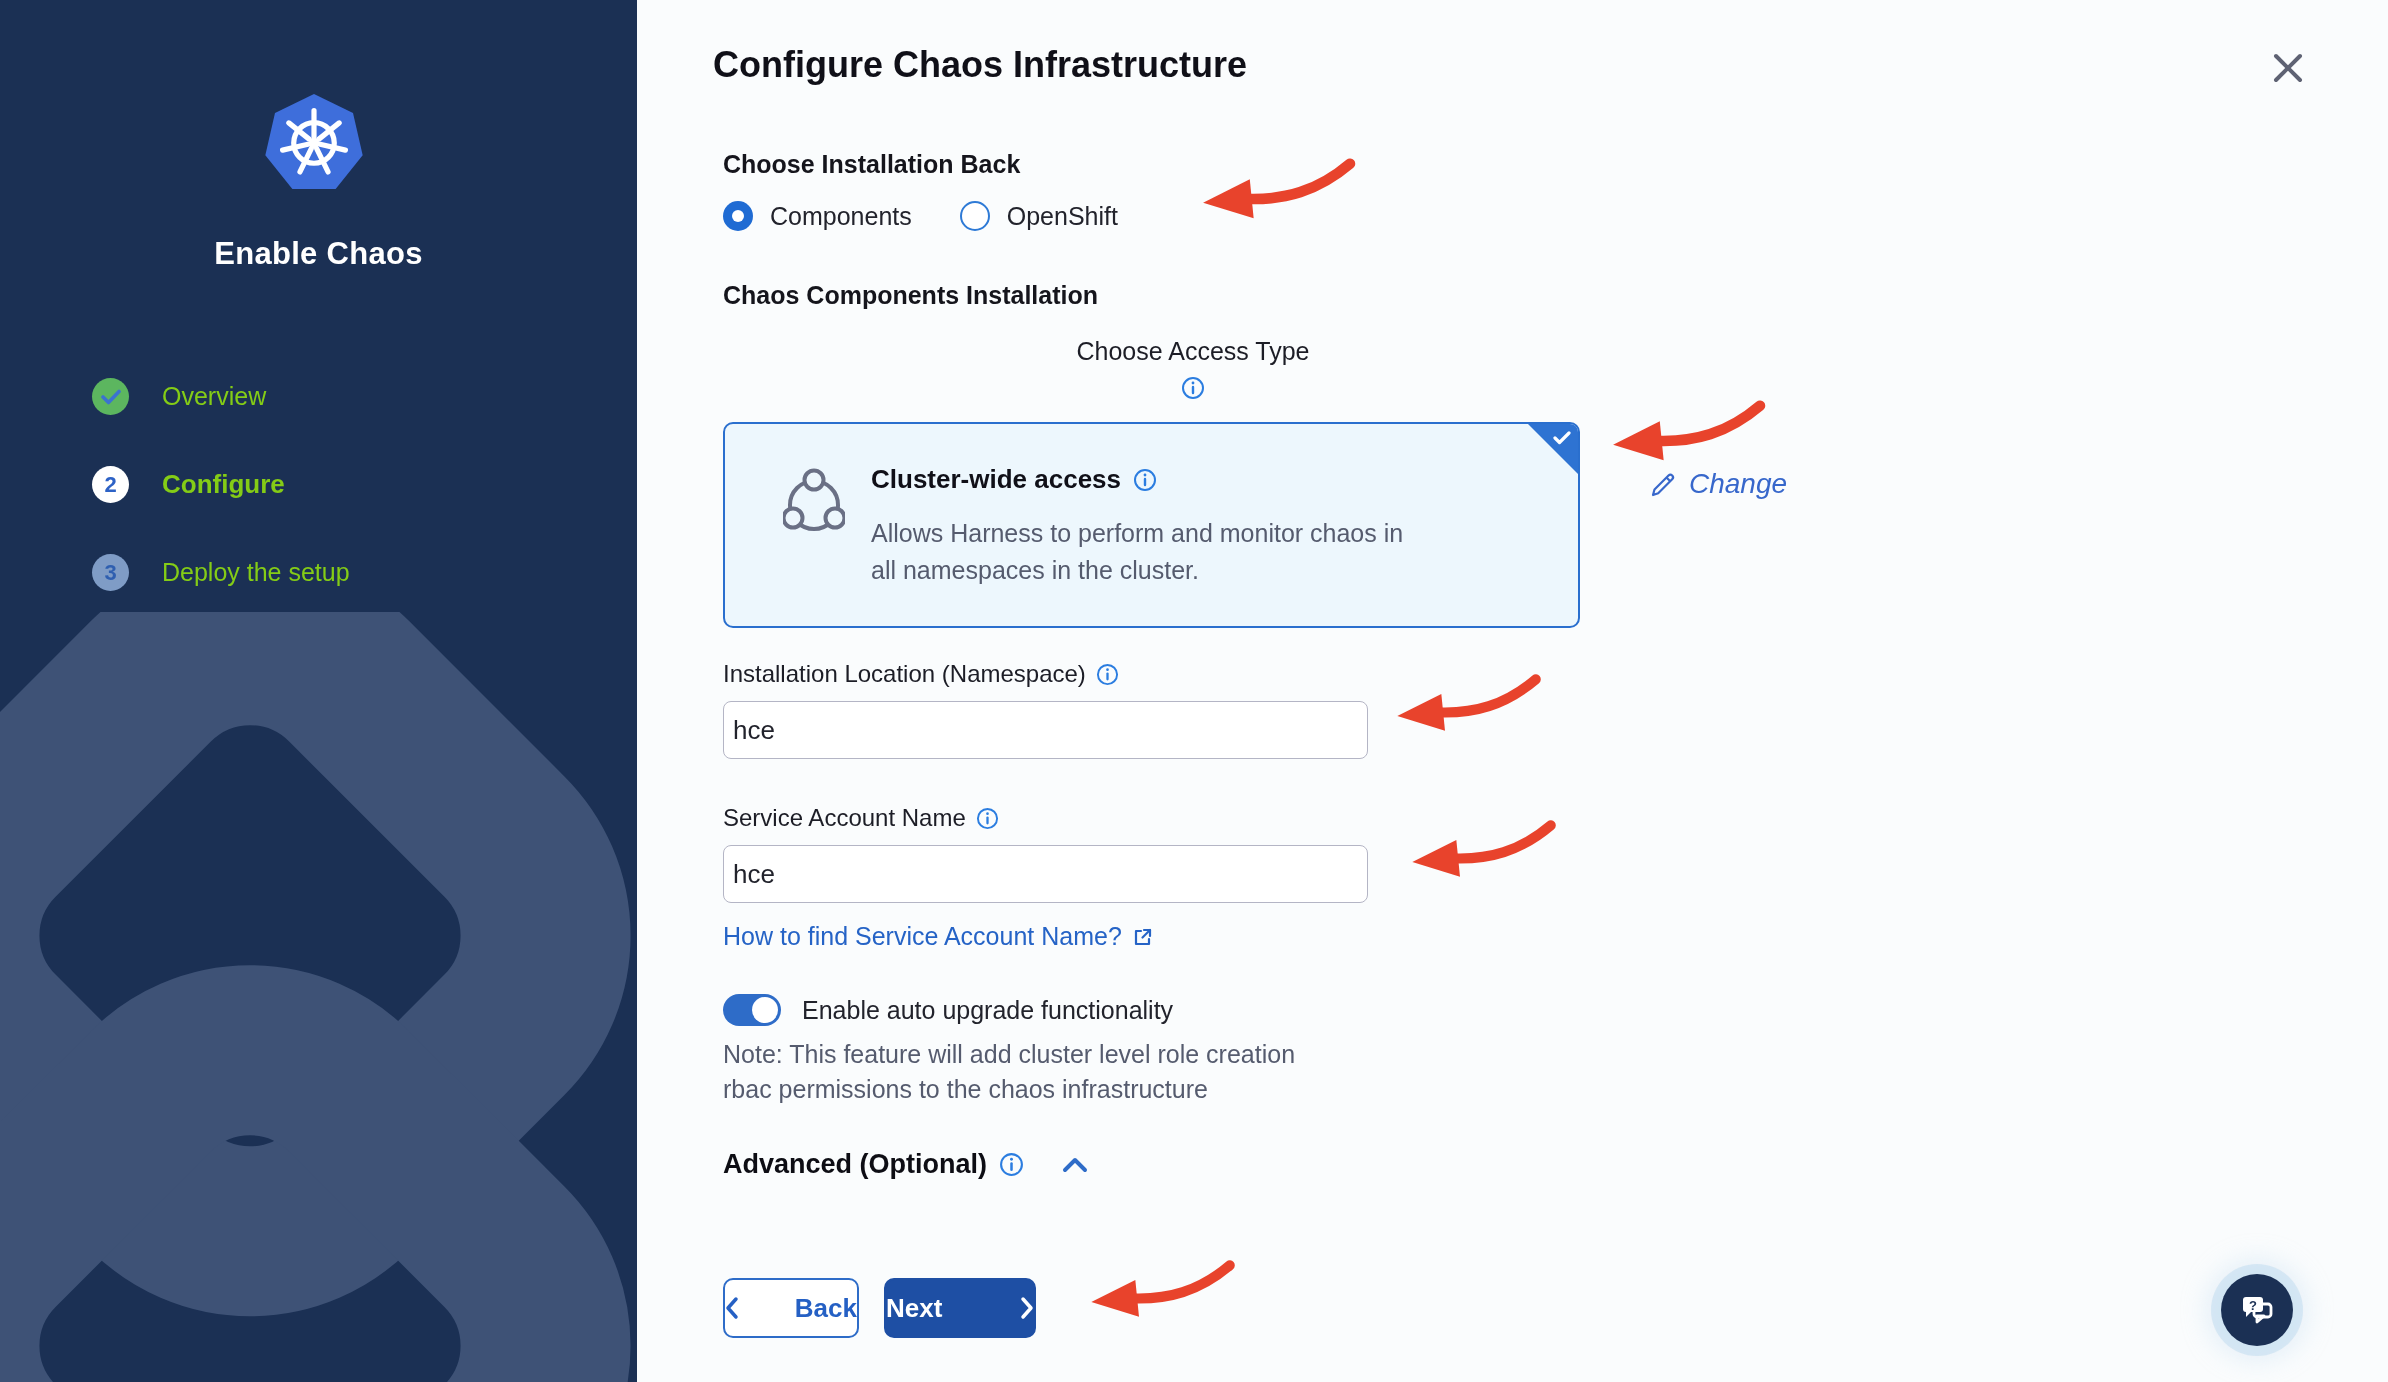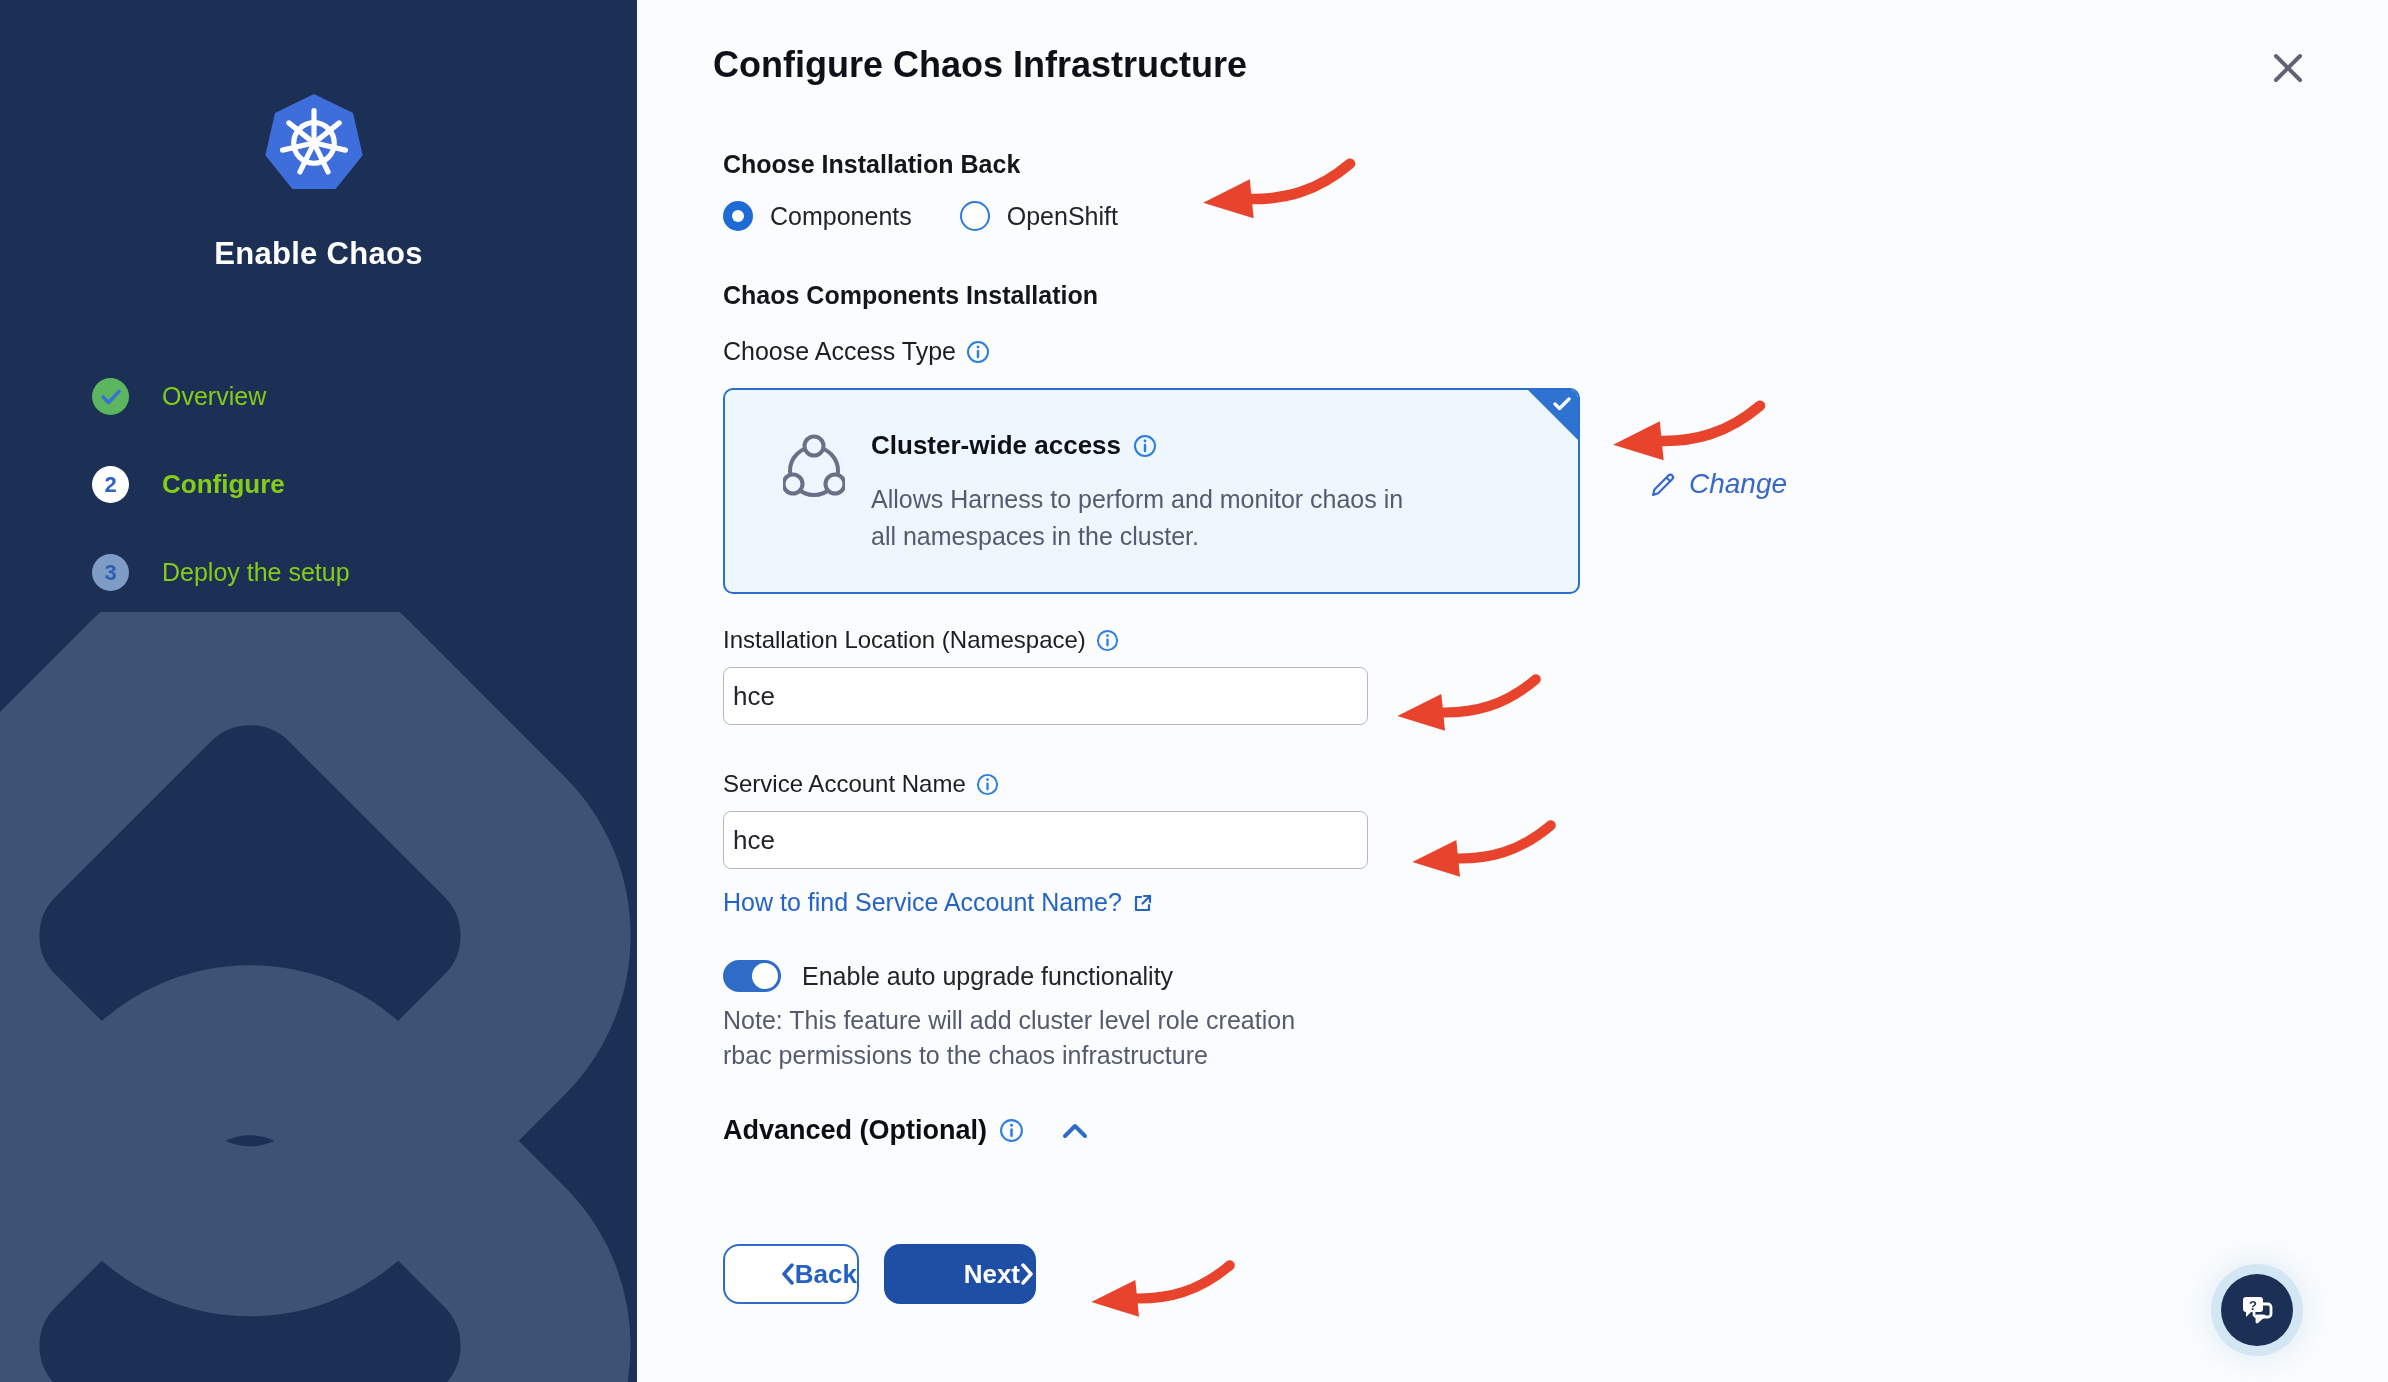--- a/index.html
+++ b/index.html
@@ -38,21 +38,21 @@
   .radio-row { display:flex; align-items:center; margin-top:22px; }
   .radio-opt { display:flex; align-items:center; cursor:pointer; }
   .radio-opt + .radio-opt { margin-left:48px; }
   .radio-dot { width:30px; height:30px; border-radius:50%; position:relative; }
   .radio-dot.selected { background:#1f6bd3; }
   .radio-dot.selected::after { content:""; position:absolute; left:9px; top:9px; width:12px; height:12px; border-radius:50%; background:#ffffff; }
   .radio-dot.unselected { background:#ffffff; border:2.5px solid #2e7ad6; }
   .radio-label { font-size:25px; color:#22232c; margin-left:17px; }
 
   .sec-components { margin-top:50px; }
-  .sec-access { margin-top:27px; }
+  .sec-access { margin-top:27px;flex-direction:column; }
 
   .access-card { margin-top:22px; width:857px; height:206px; background:#edf7fd;
     border:2px solid #2a6fce; border-radius:10px; position:relative; overflow:hidden; cursor:pointer;
     display:flex; align-items:flex-start; }
   .corner-badge { position:absolute; right:0; top:0; width:50px; height:50px;
     background:#2e73d2; clip-path:polygon(0 0,100% 0,100% 100%); }
   .corner-badge svg { position:absolute; right:7px; top:7px; }
   .card-icon { margin:44px 0 0 58px; flex:0 0 auto; }
   .card-body { margin:40px 0 0 26px; }
   .card-title-row { display:flex; align-items:center; gap:12px; }
@@ -73,21 +73,21 @@
   .toggle { width:58px; height:32px; border-radius:16px; background:#2e6cc8; position:relative; cursor:pointer; flex:0 0 auto; }
   .toggle-knob { position:absolute; right:3px; top:3px; width:26px; height:26px; border-radius:50%; background:#ffffff; }
   .toggle-label { font-size:25px; color:#22232c; margin-left:21px; }
   .note { margin-top:11px; font-size:25px; line-height:35px; color:#555b6e; }
 
   .advanced-row { margin-top:42px; display:flex; align-items:center; gap:12px; cursor:pointer; }
   .advanced-label { font-size:27px; font-weight:bold; color:#0d0d14; }
   .advanced-row .chev { margin-left:26px; }
 
   .btn-row { margin-top:98px; display:flex; align-items:center; }
-  .btn { height:60px; border-radius:16px; display:flex; align-items:center; justify-content:flex-end;
+  .btn { height:60px; border-radius:10px; display:flex; align-items:center; justify-content:space-between;
     font-size:26px; font-weight:bold; cursor:pointer; gap:0; }
   .btn-back { width:136px; background:#ffffff; border:2px solid #2e6cc8; color:#2560c4; }
   .btn-next { width:152px; background:#1e4fa4; border:2px solid #1e4fa4; color:#ffffff; margin-left:25px; }
 
   .arrow { position:absolute; pointer-events:none; }
 
   .fab { position:absolute; right:95px; bottom:36px; width:72px; height:72px; border-radius:50%;
     background:#1b3054; display:flex; align-items:center; justify-content:center; cursor:pointer;
     box-shadow:0 0 0 10px rgba(185,215,238,0.45), 0 0 26px 14px rgba(185,215,238,0.35); }
 

